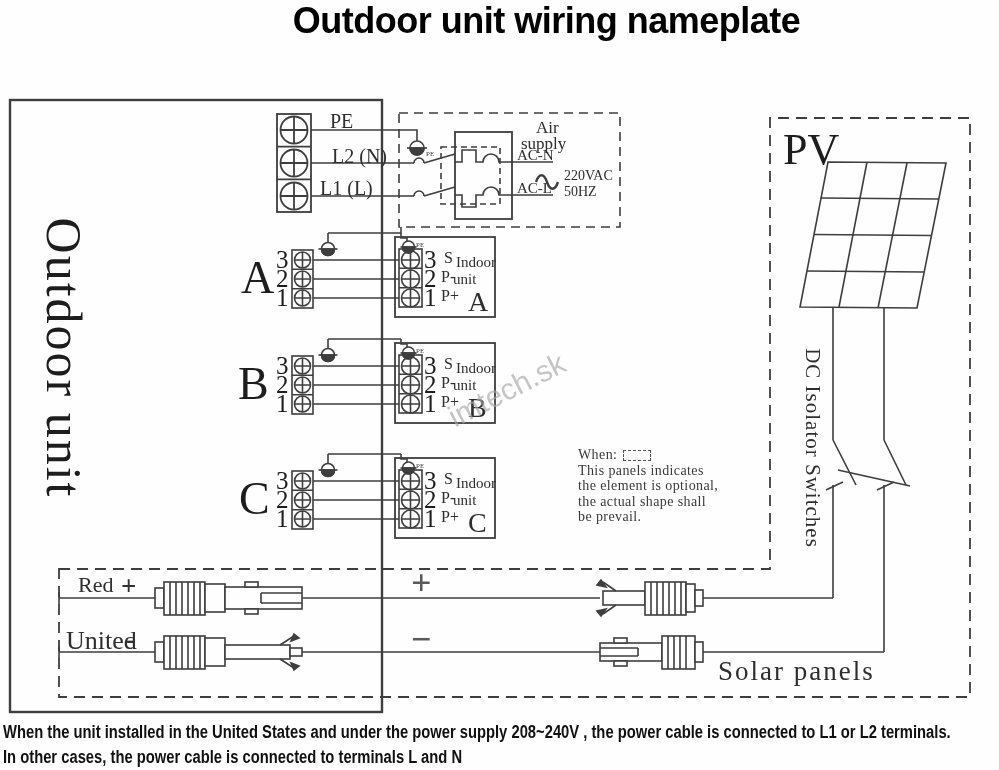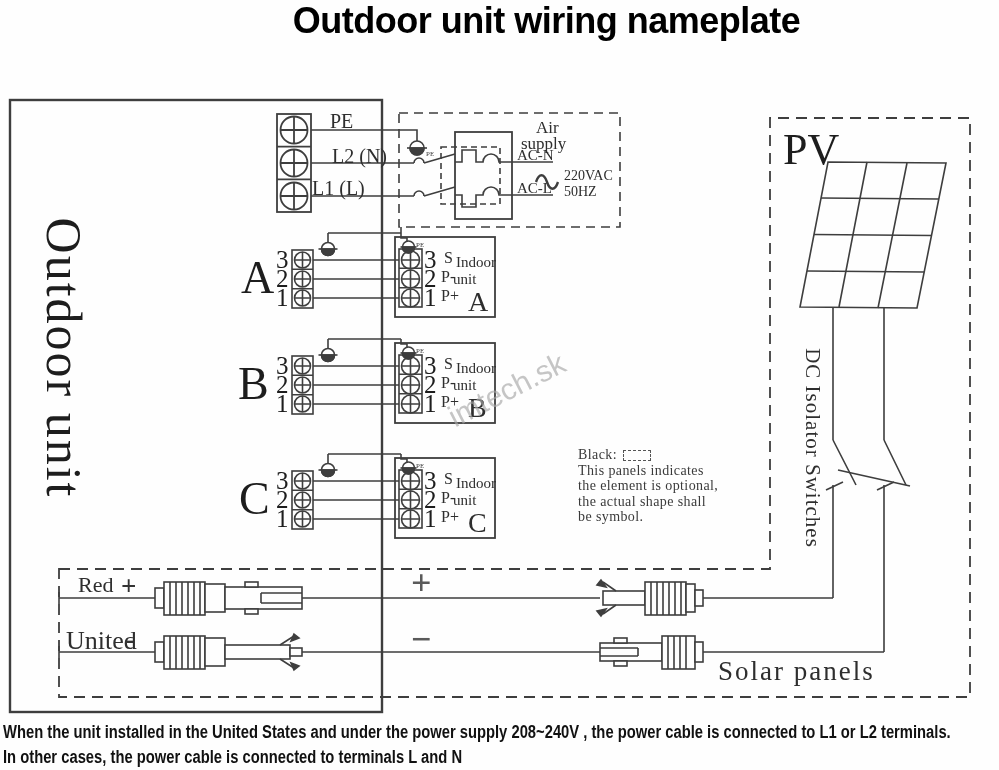--- a/index.html
+++ b/index.html
@@ -258,21 +258,21 @@
   </svg>
 
   <div id="title" class="abs">Outdoor unit wiring nameplate</div>
 
   <div id="outdoor-label" class="rot-wrap">
     <span>Outdoor unit</span>
   </div>
 
   <div class="abs lbl" style="left:330px;top:110px;">PE</div>
   <div class="abs lbl" style="left:332px;top:145px;">L2 (N)</div>
-  <div class="abs lbl" style="left:312px;top:177px;">L1 (L)</div>
+  <div class="abs lbl" style="left:320px;top:177px;">L1 (L)</div>
 
   <div class="abs" style="left:536px;top:118px;font-size:17px;">Air</div>
   <div class="abs" style="left:521px;top:134px;font-size:17px;">supply</div>
   <div class="abs small" style="left:517px;top:147px;">AC-N</div>
   <div class="abs small" style="left:517px;top:180px;">AC-L</div>
   <div class="abs" style="left:564px;top:168px;font-size:14px;">220VAC</div>
   <div class="abs" style="left:564px;top:184px;font-size:14px;">50HZ</div>
   <div class="abs tiny" style="left:426px;top:150px;">PE</div>
 
   <div class="grp">
@@ -320,25 +320,25 @@
     <div class="abs sig" style="left:444px;top:249px;">S</div>
     <div class="abs sig" style="left:441px;top:268px;">P-</div>
     <div class="abs sig" style="left:441px;top:287px;">P+</div>
     <div class="abs ind" style="left:456px;top:254px;">Indoor</div>
     <div class="abs ind" style="left:453px;top:271px;">unit</div>
     <div class="abs boxid" style="left:468px;top:286px;">C</div>
     <div class="abs tiny" style="left:416px;top:241px;">PE</div>
   </div>
 
   <div id="notes" class="abs">
-    <div><span>Black:</span><span class="sym"></span></div>
+    <div><span>When:</span><span class="sym"></span></div>
     <div>This panels  indicates</div>
     <div>the element is optional,</div>
     <div>the actual shape shall</div>
-    <div>be symbol.</div>
+    <div>be prevail.</div>
   </div>
 
   <div id="pv-label" class="abs">PV</div>
   <div id="dc-isolator-label" class="rot-wrap">
     <span>DC Isolator Switches</span>
   </div>
   <div id="solar-label" class="abs">Solar panels</div>
 
   <div id="red-label" class="abs">Red</div>
   <div id="red-pol" class="abs">+</div>

